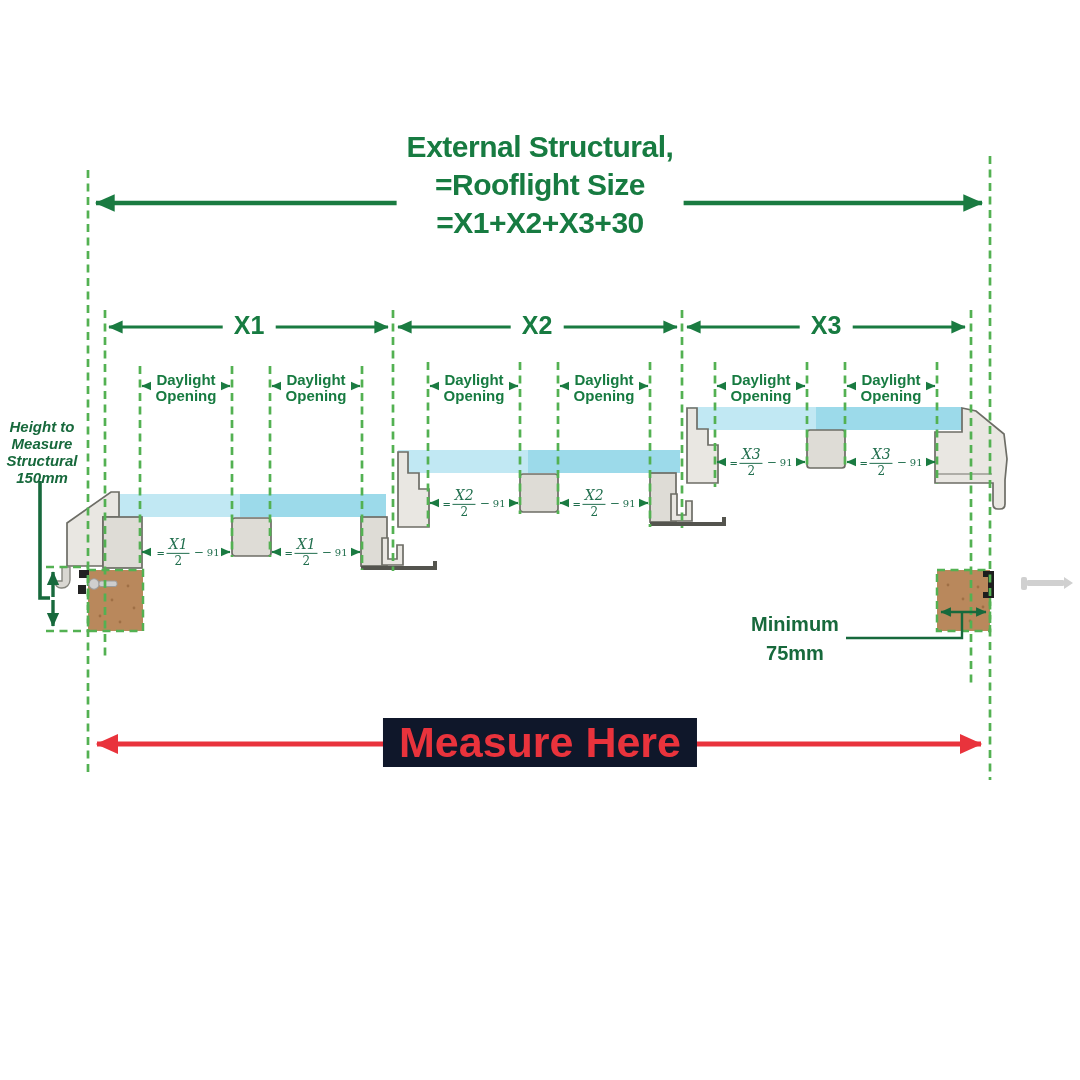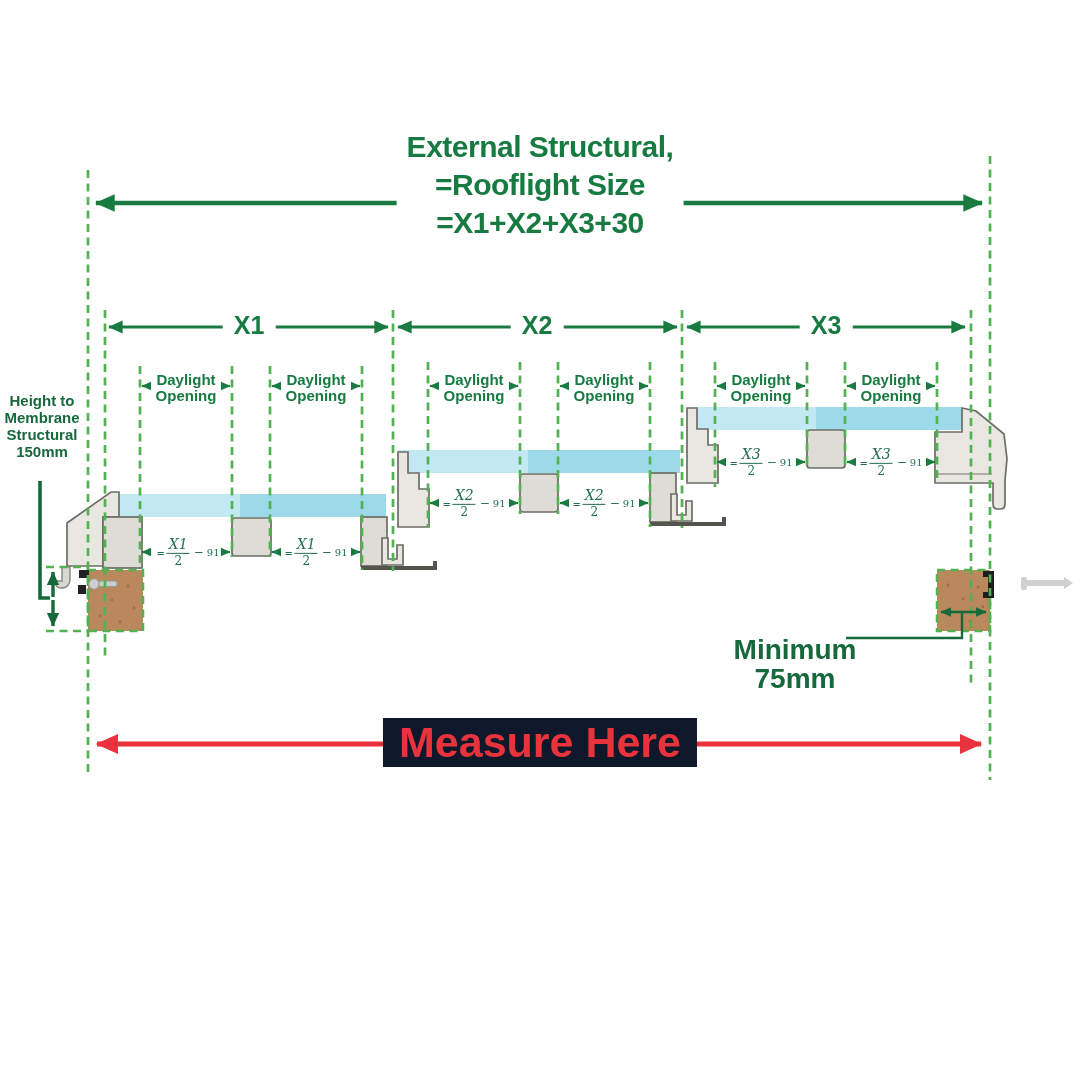--- a/index.html
+++ b/index.html
@@ -17,22 +17,22 @@
   .ln-min{stroke:var(--note);stroke-width:2.4;fill:none}
   .arr-min{stroke:var(--note);stroke-width:2.6;fill:none}
   .red-line{stroke:var(--red);stroke-width:5;fill:none}
   .frame{fill:var(--frame);stroke:var(--fstroke);stroke-width:1.7}
   .frame-l{fill:var(--frameL);stroke:var(--fstroke);stroke-width:1.7}
   .txt{position:absolute;color:var(--label);font-weight:bold;}
   .title{top:128px;left:540px;transform:translateX(-50%);font-size:30px;line-height:38px;
          text-align:center;background:#fff;padding:0 10px;letter-spacing:-0.5px;white-space:nowrap;}
   .xlabel{top:311px;transform:translateX(-50%);font-size:25px;background:#fff;padding:0 11px;}
   .daylight{top:372px;transform:translateX(-50%);font-size:15px;line-height:16px;text-align:center;}
-  .leftnote{left:0;top:392px;width:84px;text-align:center;font-size:15px;line-height:17px;color:var(--note);}
-  .minnote{left:795px;top:610px;transform:translateX(-50%);text-align:center;font-size:28px;line-height:29px;color:var(--note);margin-top:25px;}
+  .leftnote{left:0;top:418px;width:84px;text-align:center;font-size:15px;line-height:17px;color:var(--note);font-style:italic;}
+  .minnote{left:795px;top:610px;transform:translateX(-50%);text-align:center;font-size:20px;line-height:29px;color:var(--note);}
   .measure{left:540px;top:718px;transform:translateX(-50%);font-size:43px;color:var(--red);
            background:#0f172a;padding:0 16px;white-space:nowrap;}
   .formula{position:absolute;transform:translate(-50%,-50%);display:flex;align-items:center;
            color:var(--formula);font-family:"DejaVu Serif",serif;}
   .formula .eq{font-size:10px;font-weight:bold;margin-right:2px;}
   .formula .frac{display:inline-flex;flex-direction:column;align-items:center;line-height:1.05;}
   .formula .num{font-style:italic;font-size:14px;padding:0 2px 1px 2px;border-bottom:1.4px solid var(--formula);}
   .formula .den{font-size:12px;padding-top:1px;}
   .formula .minus{font-size:12px;margin:0 3px 0 4px;}
   .formula .val{font-size:10px;}
@@ -298,21 +298,21 @@
   <span class="frac">
         <span class="num">X3</span>
         <span class="den">2</span>
       </span>
   <span class="minus">−</span>
       <span class="val">91</span>
 </div>
 
 <div class="txt leftnote">
   <div>Height to</div>
-  <div>Membrane</div>
+  <div>Measure</div>
   <div>Structural</div>
   <div>150mm</div>
 </div>
 
 <div class="txt minnote">
   <div>Minimum</div>
   <div>75mm</div>
 </div>
 
 <div class="txt measure">Measure Here</div>

